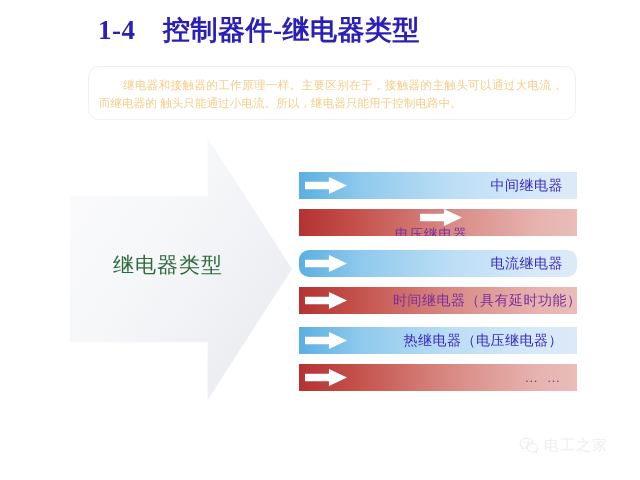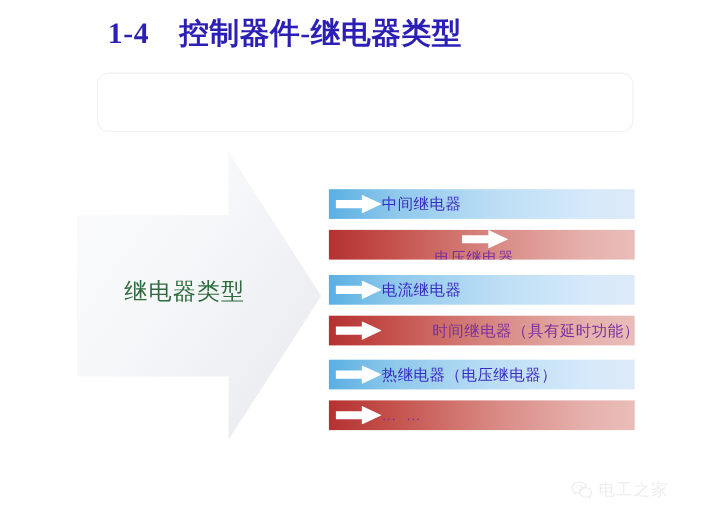--- a/index.html
+++ b/index.html
@@ -105,38 +105,38 @@
     flex: 0 0 auto;
     margin-left: 6px;
     width: 42px;
     height: 17px;
     background: #ffffff;
     -webkit-clip-path: polygon(0% 28%, 57% 28%, 57% 0%, 100% 50%, 57% 100%, 57% 72%, 0% 72%);
     clip-path: polygon(0% 28%, 57% 28%, 57% 0%, 100% 50%, 57% 100%, 57% 72%, 0% 72%);
   }
   .bar-label {
     flex: 1 1 auto;
-    text-align: left;
+    text-align: right;
     font-family: Liberation Serif, serif;
     font-size: 14px;
     letter-spacing: 0.5px;
     white-space: nowrap;
     padding-right: 14px;
   }
   .bar.blue .bar-label { color: #3a2bc0; }
   .bar.red  .bar-label { color: #7a2f9e; }
   .bar.dots .bar-label {
     letter-spacing: 3px;
     font-size: 13px;
   }
 
   
   #bar-0 { top: 172px; }
   #bar-1 { top: 209px; flex-direction: column; }
-  #bar-2 { top: 250px; }
+  #bar-2 { top: 250px; border-radius: 10px; }
   #bar-3 { top: 287px; gap: 46px; }
   #bar-4 { top: 327px; }
   #bar-5 { top: 364px; }
 
   
   #watermark {
     position: absolute;
     left: 505px;
     top: 436px;
     display: flex;
@@ -157,20 +157,21 @@
   }
 </style>
 </head>
 <body>
 
 <div id="slide">
 
   <div id="slide-title">1-4　控制器件-继电器类型</div>
 
   <div id="desc-box"></div>
+  <div id="desc-text">继电器和接触器的工作原理一样。主要区别在于，接触器的主触头可以通过大电流，而继电器的 触头只能通过小电流。所以，继电器只能用于控制电路中。</div>
 
   <div id="big-arrow"></div>
   <div id="big-arrow-label">继电器类型</div>
 
   <div class="bar blue" id="bar-0">
     <span class="bar-arrow"></span>
     <span class="bar-label">中间继电器</span>
   </div>
 
   <div class="bar red" id="bar-1">

